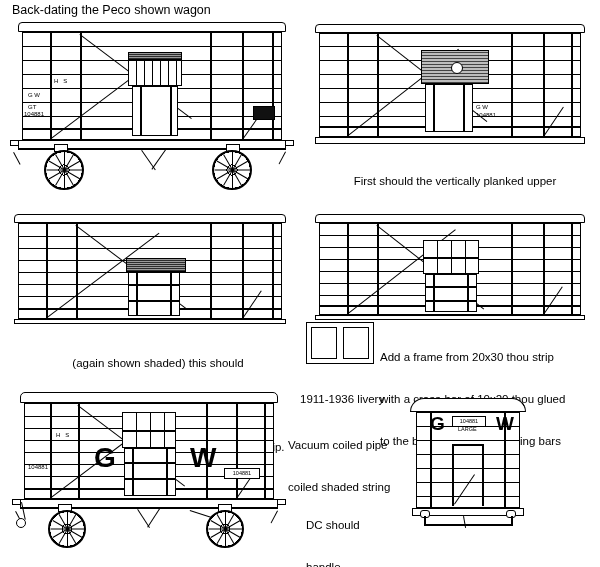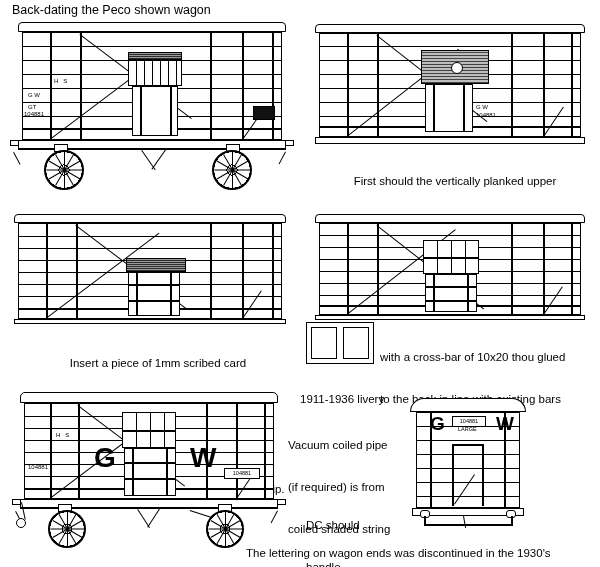--- a/index.html
+++ b/index.html
@@ -190,21 +190,20 @@
 
      <div class="box" style="left:118px;top:58px;width:52px;height:44px;"></div>
      <div class="vline2" style="left:126px;top:59px;height:42px;"></div>
      <div class="vline2" style="left:160px;top:59px;height:42px;"></div>
      <div class="hline2" style="left:119px;top:70px;width:50px;"></div>
      <div class="hline2" style="left:119px;top:86px;width:50px;"></div>
      <div class="box" style="left:4px;top:105px;width:272px;height:5px;"></div>
   </div>
 
   <div class="cap center" style="left:8px;top:328px;width:300px;">
-     <div>Insert a piece of 1mm scribed card</div>
      <div>(again shown shaded) this should</div>
      <div>be trimmed to be level with the open sides</div>
      <div>Modify lower door strapping with 10x20 thou strip.</div>
   </div>
 
   <div class="dwg" style="left:313px;top:214px;width:280px;height:106px;">
      <div class="box" style="left:2px;top:0px;width:270px;height:9px;border-radius:4px 4px 0 0;"></div>
      <div class="box" style="left:6px;top:9px;width:262px;height:92px;"></div>
      <div class="hline" style="left:7px;top:21px;width:260px;"></div>
      <div class="hline" style="left:7px;top:33px;width:260px;"></div>
@@ -236,20 +235,21 @@
      <div class="box" style="left:2px;top:101px;width:270px;height:5px;"></div>
   </div>
 
   <div class="dwg" style="left:306px;top:322px;width:70px;height:44px;">
      <div class="box" style="left:0px;top:0px;width:68px;height:42px;"></div>
      <div class="box" style="left:5px;top:5px;width:26px;height:32px;"></div>
      <div class="box" style="left:37px;top:5px;width:26px;height:32px;"></div>
   </div>
 
   <div class="cap" style="left:380px;top:322px;width:216px;">
+     <div>Add a frame from 20x30 thou strip</div>
      <div>with a cross-bar of 10x20 thou glued</div>
      <div>to the back in line with existing bars</div>
   </div>
 
   <div class="dwg" style="left:10px;top:392px;width:290px;height:170px;">
      <div class="box" style="left:10px;top:0px;width:258px;height:11px;border-radius:5px 5px 0 0;"></div>
      <div class="box" style="left:14px;top:11px;width:250px;height:96px;"></div>
      <div class="hline" style="left:15px;top:24px;width:248px;"></div>
      <div class="hline" style="left:15px;top:36px;width:248px;"></div>
      <div class="hline" style="left:15px;top:48px;width:248px;"></div>
@@ -349,22 +349,20 @@
      <div class="box" style="left:98px;top:112px;width:10px;height:8px;border-radius:3px;"></div>
      <div class="diag2" style="left:56px;top:118px;width:12px;transform:rotate(80deg);"></div>
      <div class="hline2" style="left:16px;top:126px;width:88px;"></div>
      <div class="vline2" style="left:16px;top:118px;height:10px;"></div>
      <div class="vline2" style="left:103px;top:118px;height:10px;"></div>
   </div>
 
   <div class="cap" style="left:300px;top:392px;">1911-1936 livery</div>
   <div class="cap" style="left:288px;top:410px;width:130px;">
      <div>Vacuum coiled pipe</div>
-     <div>(if required) is from</div>
      <div>coiled shaded string</div>
   </div>
   <div class="cap" style="left:306px;top:490px;width:90px;">
      <div>DC should</div>
      <div>handle</div>
   </div>
-  <div class="cap" style="left:246px;top:546px;">The lettering on wagon ends was discontinued in the 1930's</div>
 
 </div>
 
 </body></html>

